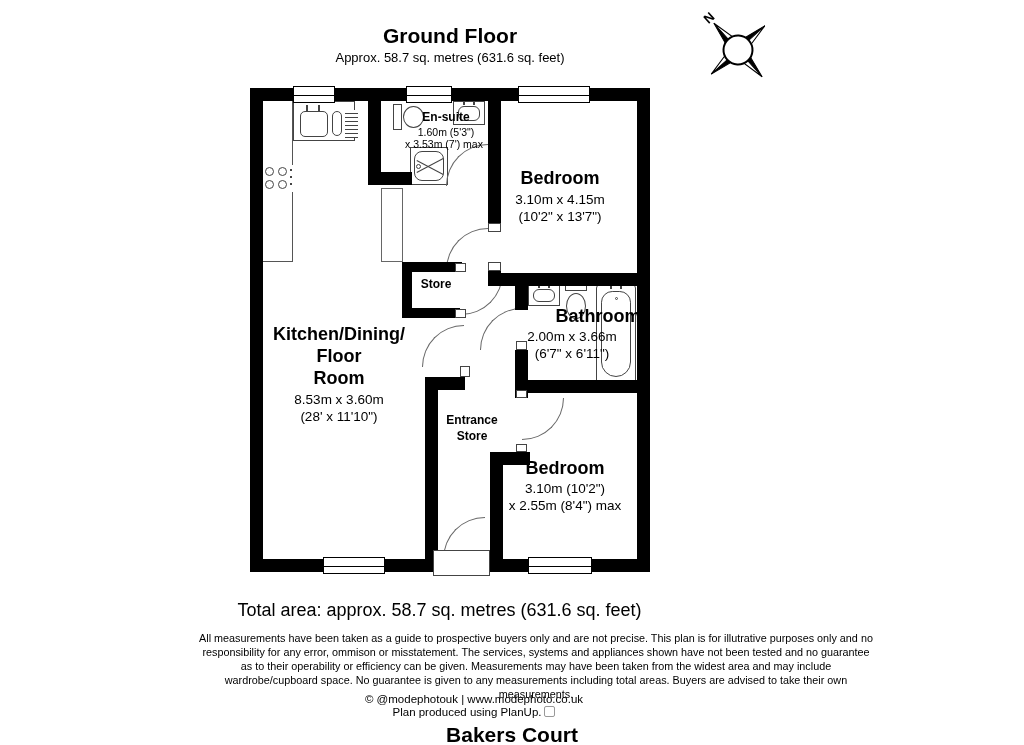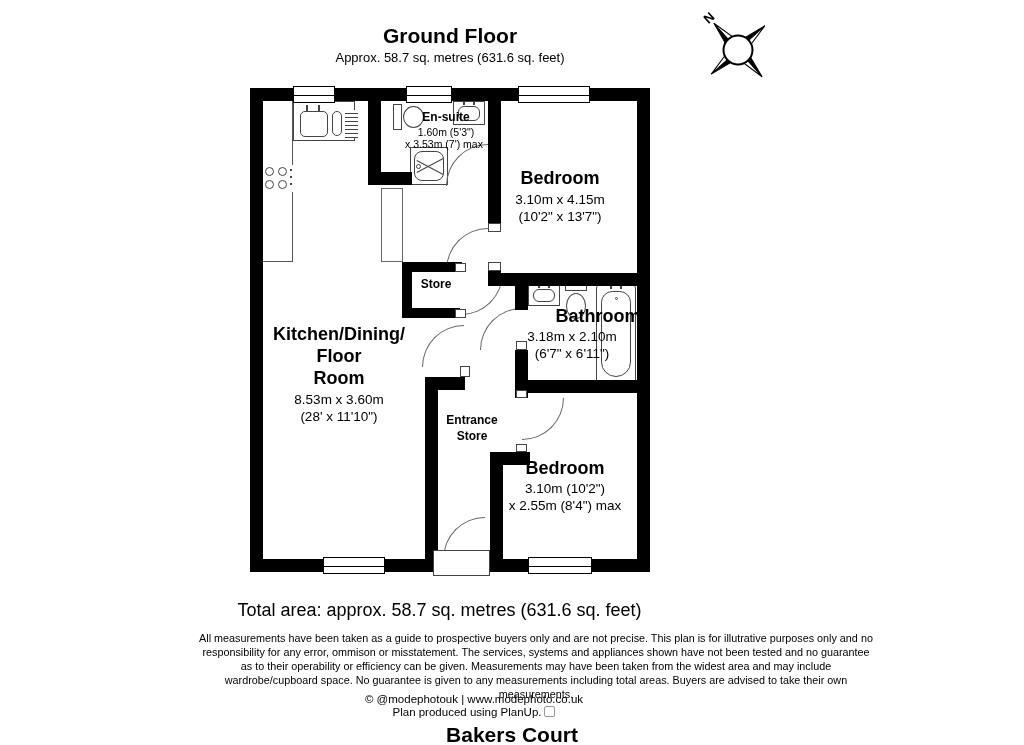--- a/index.html
+++ b/index.html
@@ -165,21 +165,21 @@
 
   <div class="lbl room-small" style="left:186px;top:189px;">Store</div>
 
   <div class="lbl room-big" style="left:89px;top:236px;">Kitchen/Dining/</div>
   <div class="lbl room-big" style="left:89px;top:258px;">Floor</div>
   <div class="lbl room-big" style="left:89px;top:280px;">Room</div>
   <div class="lbl dim" style="left:89px;top:304px;">8.53m x 3.60m</div>
   <div class="lbl dim" style="left:89px;top:321px;">(28' x 11'10")</div>
 
   <div class="lbl room-big" style="left:327px;top:218px;padding-left:42px;">Bathroom</div>
-  <div class="lbl dim" style="left:322px;top:241px;">3.18m x 2.10m</div>
+  <div class="lbl dim" style="left:322px;top:241px;">2.00m x 3.66m</div>
   <div class="lbl dim" style="left:322px;top:258px;">(6'7" x 6'11")</div>
 
   <div class="lbl room-small" style="left:222px;top:325px;">Entrance</div>
   <div class="lbl room-small" style="left:222px;top:341px;">Store</div>
 
   <div class="lbl room-big" style="left:315px;top:370px;">Bedroom</div>
   <div class="lbl dim" style="left:315px;top:393px;">3.10m (10'2")</div>
   <div class="lbl dim" style="left:315px;top:410px;">x 2.55m (8'4") max</div>
 </div>
 

